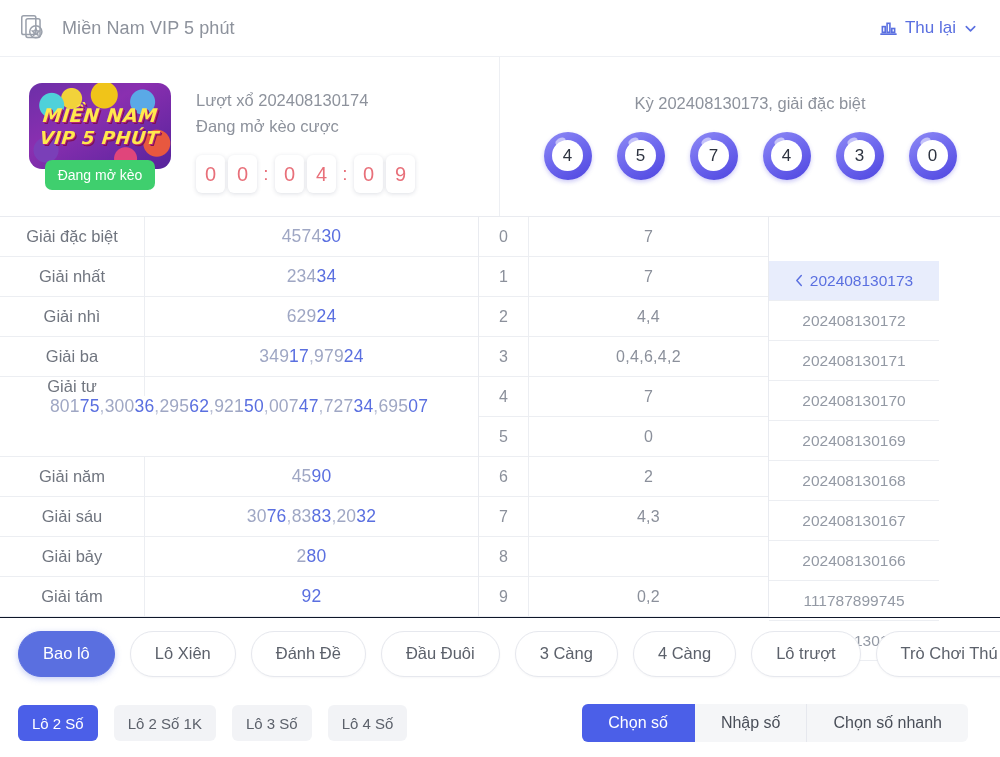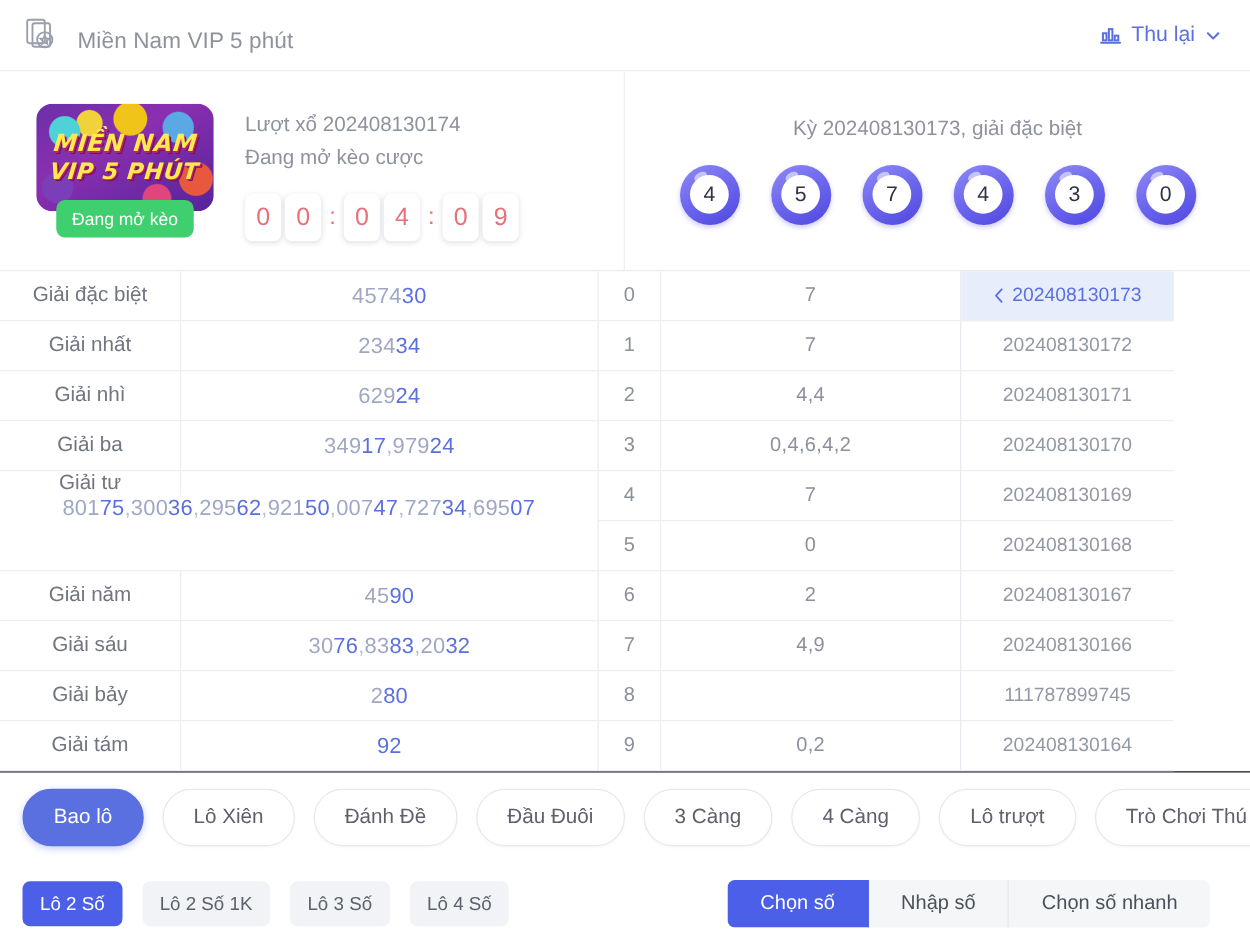--- a/index.html
+++ b/index.html
@@ -11,21 +11,21 @@
   }
 
   
   .topbar {
     height: 57px;
     display: flex;
     align-items: center;
     padding: 0 22px 0 18px;
     border-bottom: 1px solid #eef0f4;
   }
-  .topbar-left { display: flex; align-items: flex-end; gap: 14px; flex: 1; }
+  .topbar-left { display: flex; align-items: center; gap: 14px; flex: 1; }
   .app-icon { width: 30px; height: 30px; color: #9aa0ab; flex: none; }
   .app-title {
     font-size: 18px; color: #8d929c; letter-spacing: .1px;
   }
   .topbar-right {
     display: flex; align-items: center; gap: 7px;
     color: #5a6fe0; font-size: 17px;
   }
   .chart-icon { width: 19px; height: 17px; display: block; }
   .chev { width: 15px; height: 15px; display: block; }
@@ -172,21 +172,21 @@
     font-size: 16px; color: #8b909b;
     border-right: 1px solid #eceef2;
     align-self: stretch;
     display: flex; align-items: center; justify-content: center;
   }
   .tail-nums {
     flex: 1; text-align: center;
     font-size: 16px; color: #8b909b; letter-spacing: .3px;
   }
 
-  .period-table { width: 170px; }
+  .period-table { width: 170px; margin-top: 44px; }
   .period-row {
     height: 40px;
     display: flex; align-items: center; justify-content: center;
     gap: 6px;
     border-bottom: 1px solid #eceef2;
     font-size: 15.5px; color: #9399a4;
   }
   .period-row.active {
     background: #e8edfc;
     color: #5a6fe0;
@@ -397,21 +397,21 @@
       <div class="tail-row">
         <div class="tail-head">5</div>
         <div class="tail-nums">0</div>
       </div>
       <div class="tail-row">
         <div class="tail-head">6</div>
         <div class="tail-nums">2</div>
       </div>
       <div class="tail-row">
         <div class="tail-head">7</div>
-        <div class="tail-nums">4,9</div>
+        <div class="tail-nums">4,3</div>
       </div>
       <div class="tail-row">
         <div class="tail-head">8</div>
       </div>
       <div class="tail-row">
         <div class="tail-head">9</div>
         <div class="tail-nums">0,2</div>
       </div>
     </div>
   <div class="period-table">

